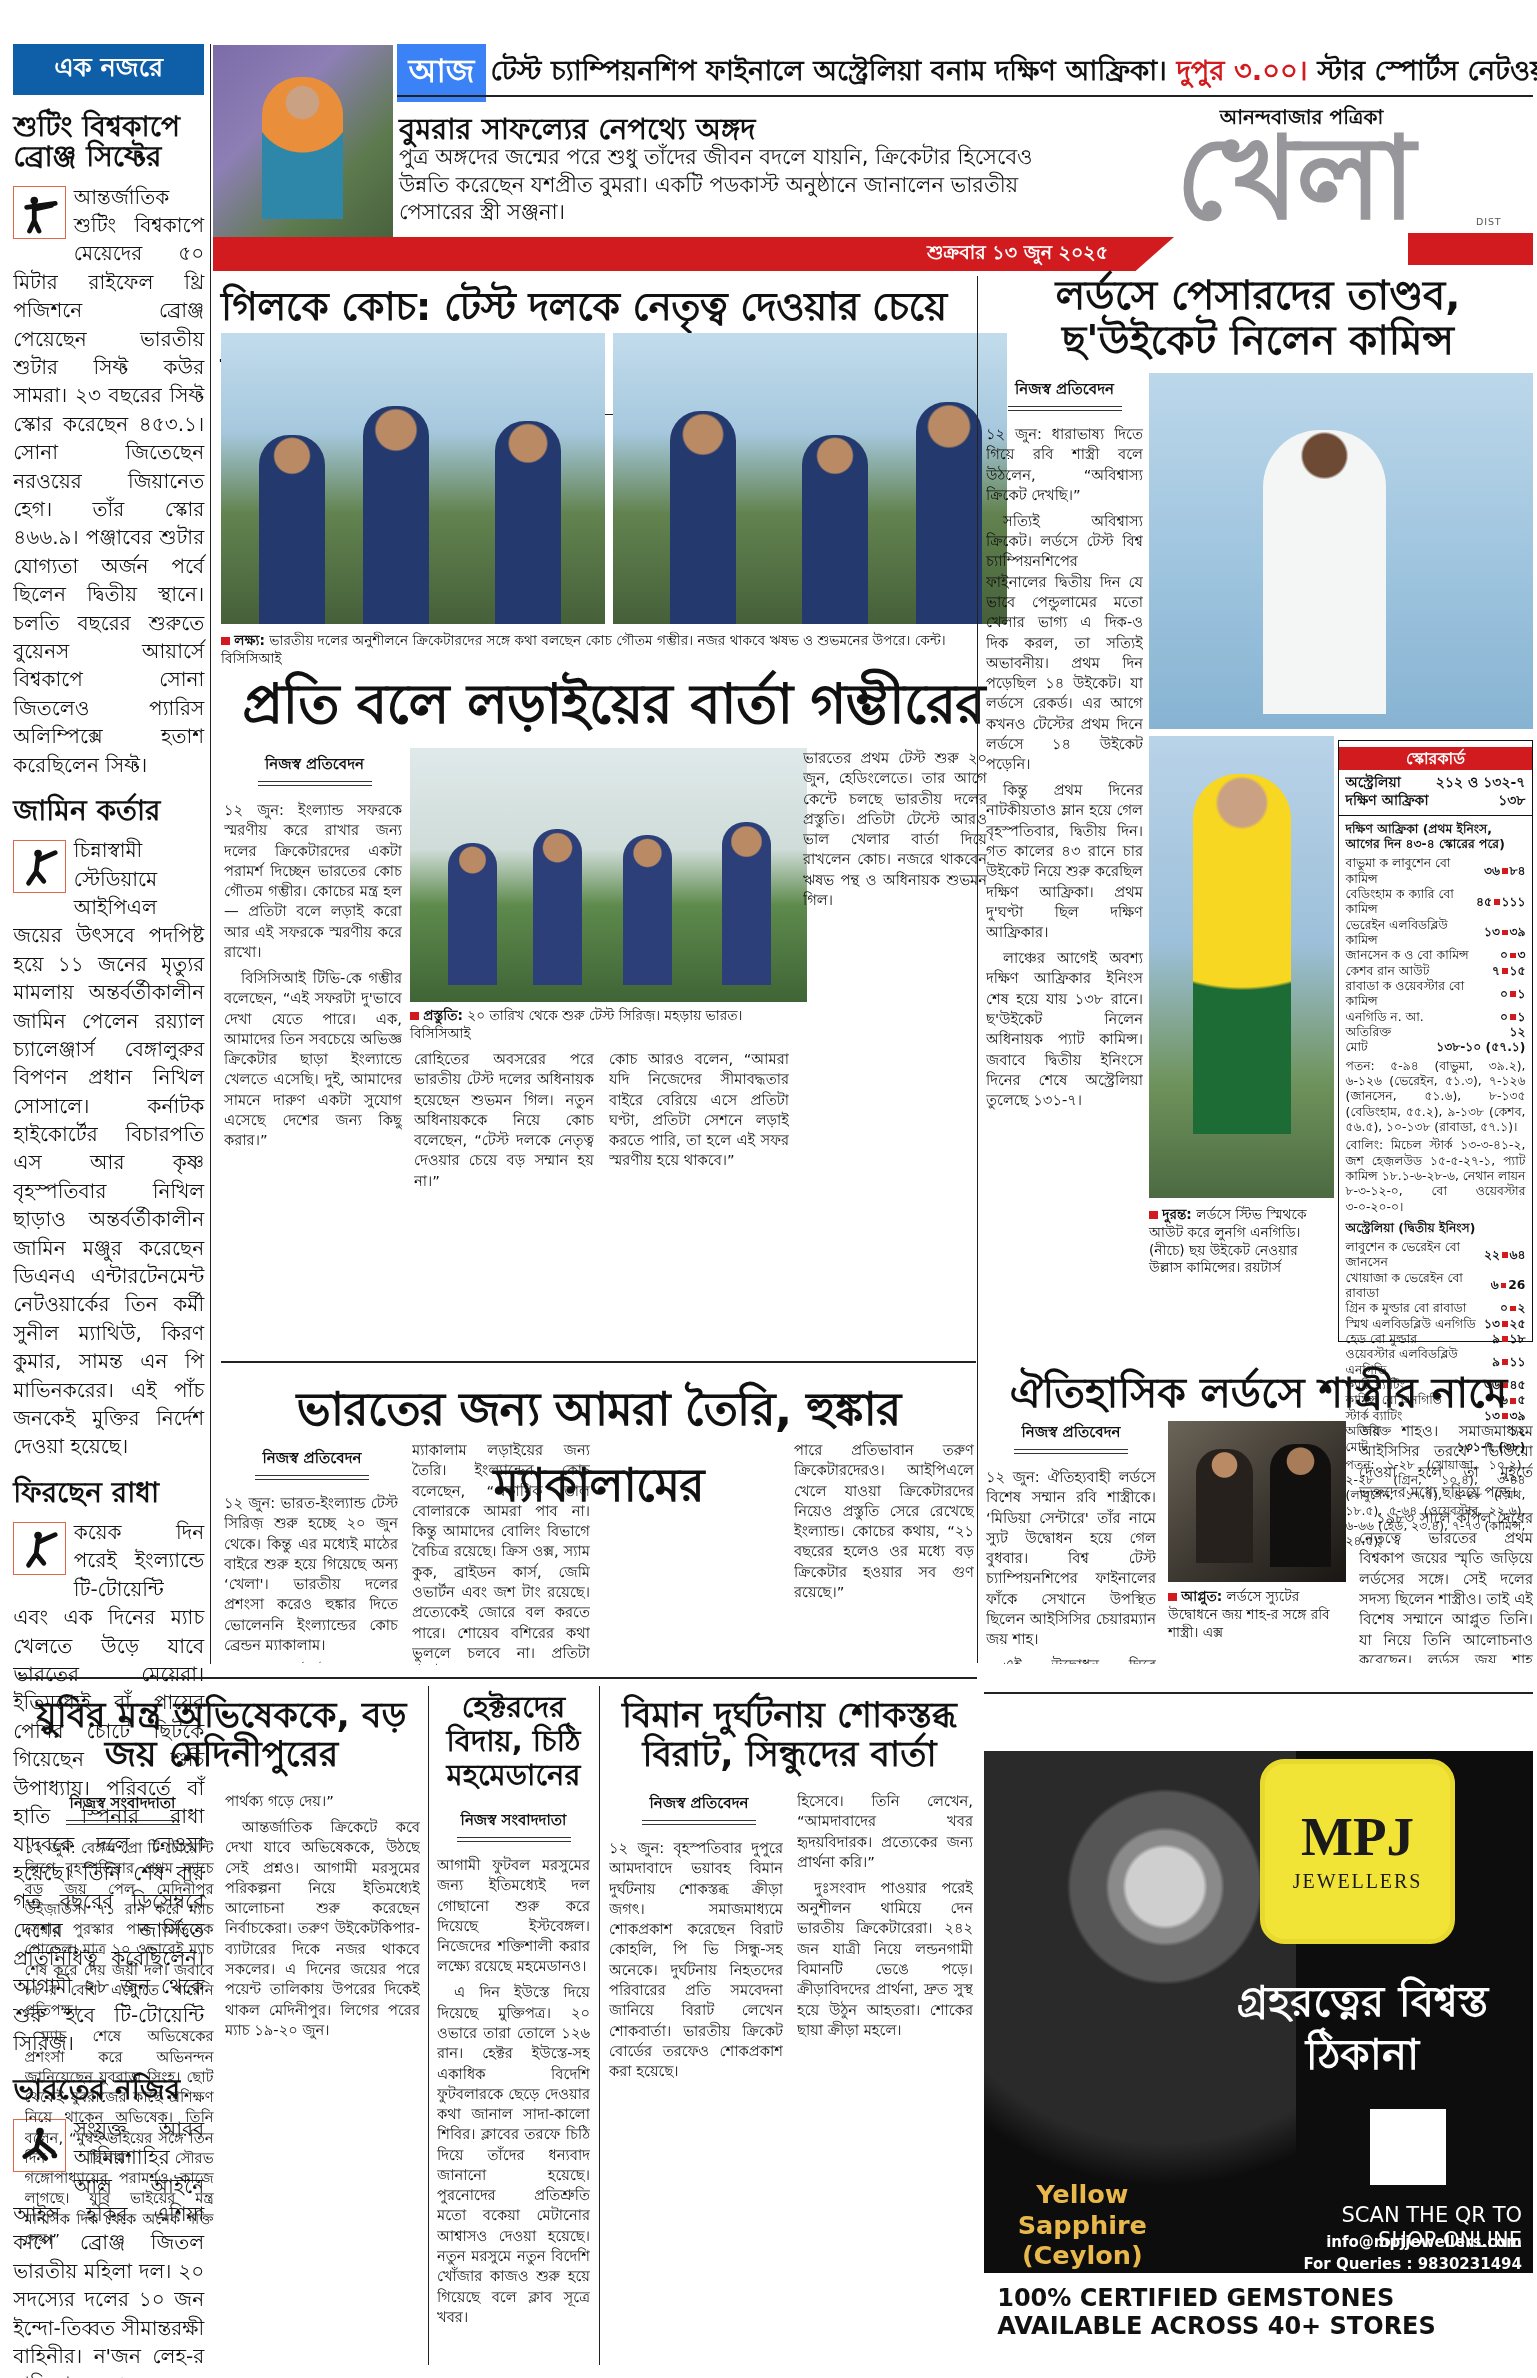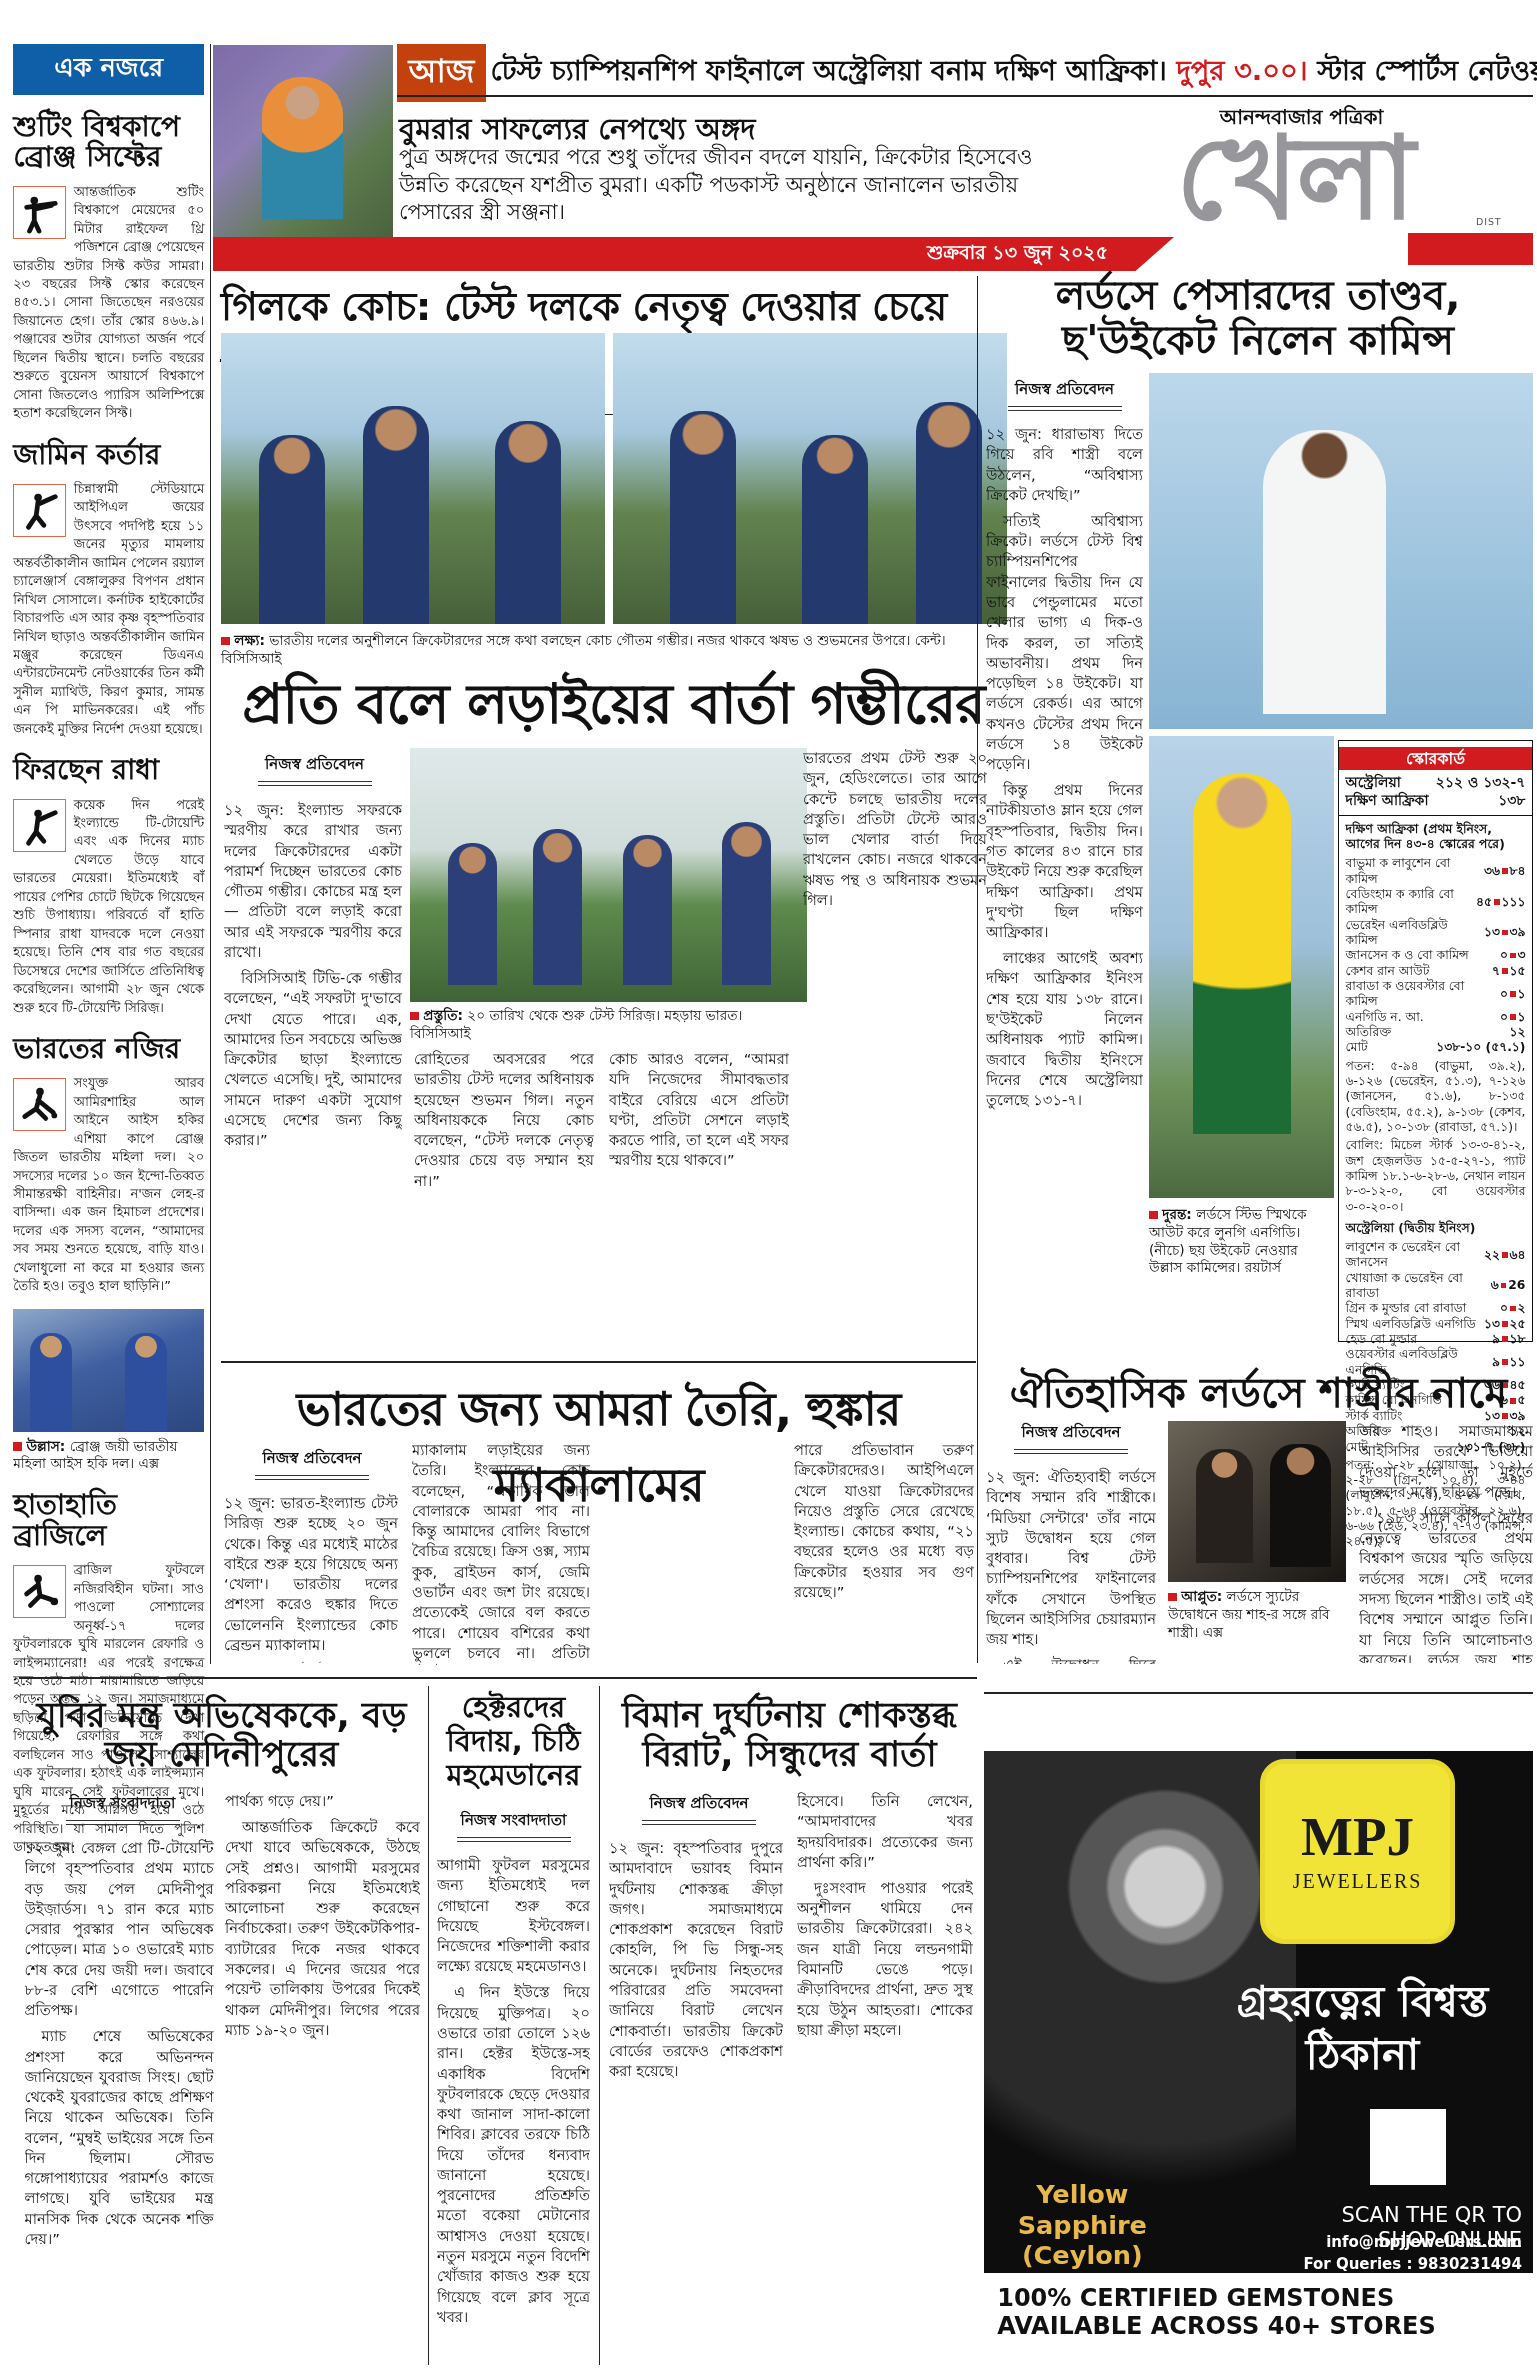--- a/index.html
+++ b/index.html
@@ -12,37 +12,37 @@
   .body-txt p{margin:0 0 5.7px 0;text-indent:17px;}
   .body-txt p:first-child{text-indent:0;}
   h1,h2,h3{margin:0;font-weight:bold;}
   .byline{font-weight:bold;font-size:15px;text-align:center;}
   .byline:after{content:"";display:block;width:114px;height:2.8px;border-top:0.9px solid #333;border-bottom:0.9px solid #333;margin:3.8px auto 0;}
   .caption{font-size:13.7px;line-height:1.3;}
   .caption b{font-weight:bold;}
   .redsq{display:inline-block;width:8.5px;height:8.5px;background:#d21b1e;margin-right:4.7px;}
   .photo{position:absolute;overflow:hidden;}
   
-  .aaj-box{display:inline-block;background:#c2410c;color:#fff;font-weight:bold;font-size:32px;padding:1.9px 11.4px;vertical-align:middle;}
+  .aaj-box{display:inline-block;background:#3b82f6;color:#fff;font-weight:bold;font-size:32px;padding:1.9px 11.4px;vertical-align:middle;}
   .banner-txt{font-size:27.4px;font-weight:bold;vertical-align:middle;}
   .banner-red{color:#d21b1e;}
   .bumrah-photo{left:213px;top:45px;width:180px;height:194px;background:linear-gradient(135deg,#7c6ba8 0%,#8d7fb5 35%,#5d7a4e 70%,#49623e 100%);}
   .bumrah-photo:before{content:"";position:absolute;left:49px;top:32px;width:81px;height:142px;background:radial-gradient(circle at 50% 18%,#caa183 13%,#e98f3c 14% 40%,#2e86a8 41% 100%);border-radius:38px 38px 0 0;}
   .bumrah-head{font-size:29px;}
   .bumrah-body{font-size:21px;line-height:1.32;font-weight:500;}
   .paper-name{font-size:20px;font-weight:bold;text-align:center;}
   .khela{font-size:115px;font-weight:bold;color:#97979b;line-height:1;letter-spacing:-1.9px;}
   .date-strip{background:#d21b1e;color:#fff;font-weight:bold;font-size:19px;
       clip-path:polygon(0 0,100% 0,96% 100%,0 100%);display:flex;align-items:center;justify-content:flex-end;padding-right:66px;box-sizing:border-box;}
   .dist{font-size:9.5px;color:#555;letter-spacing:0.9px;}
   .red-bar{background:#d21b1e;}
   
   .sb-head{background:#0f5fa8;color:#fff;text-align:center;font-size:25.6px;font-weight:bold;padding:3.8px 0;}
   .sb-art h3{font-size:28px;line-height:1.1;margin:17px 0 9.5px;}
-  .sb-body{font-size:13px;line-height:1.42;text-align:justify;}
+  .sb-body{font-size:20px;line-height:1.42;text-align:justify;}
   .sb-icon{float:left;width:51px;height:51px;border:1.9px solid #e2664a;margin:3.8px 7.6px 1.9px 0;display:flex;align-items:center;justify-content:center;}
   .sb-photo{width:191px;height:123px;background:linear-gradient(160deg,#8fa8c9 0%,#3f5fa0 45%,#2c4780 100%);position:relative;margin-top:13.2px;}
   .sb-photo:before,.sb-photo:after{content:"";position:absolute;top:24.6px;width:42px;height:98px;background:radial-gradient(circle at 50% 14%,#c79b72 12%,#2d4f9e 13% 100%);border-radius:19px 19px 0 0;}
   .sb-photo:before{left:17px;}
   .sb-photo:after{left:112px;}
   
   .lead-head{font-size:39px;letter-spacing:-0.5px;border-bottom:1.9px solid #222;padding-bottom:7.6px;}
   .big-head{font-size:55px;text-align:center;letter-spacing:-0.9px;}
   .cum-head{font-size:40px;line-height:1.12;text-align:center;}
   .mid-head{font-size:46px;letter-spacing:-0.9px;text-align:center;}

